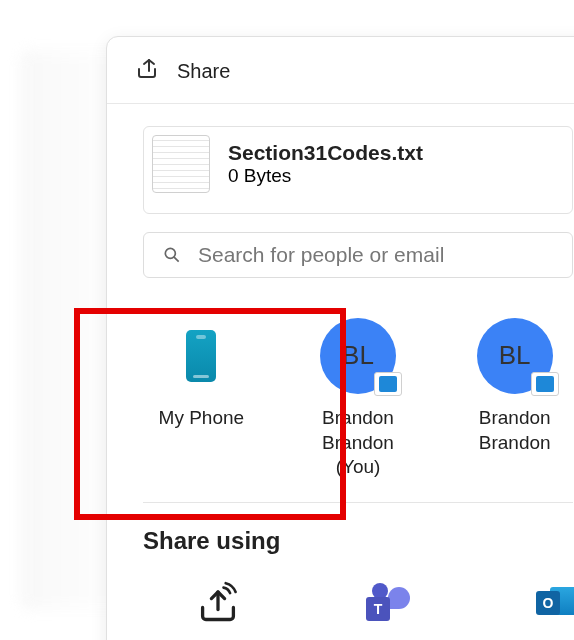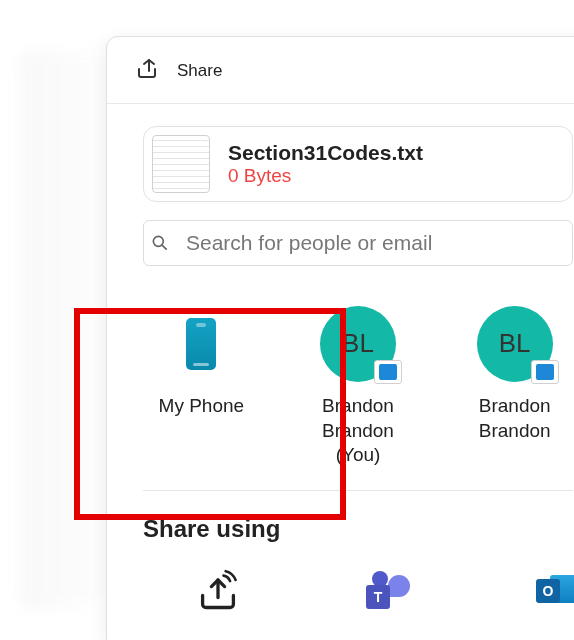--- a/index.html
+++ b/index.html
@@ -32,56 +32,56 @@
     border-radius: 12px 0 0 0;
     box-shadow: 0 4px 18px rgba(0,0,0,0.08);
   }
   .hdr {
     display: flex;
     align-items: center;
     gap: 18px;
     padding: 20px 28px 18px 28px;
     border-bottom: 1px solid #e8e8e8;
   }
-  .hdr .title { font-size: 17px; color: #222; }
+  .hdr .title { font-size: 20px; color: #222; }
   .hdr svg { width: 24px; height: 24px; stroke: #333; }
 
   .body { padding: 22px 0 22px 36px; }
 
   .file-card {
     display: flex;
     align-items: center;
     gap: 18px;
     border: 1px solid #e2e2e2;
-    border-radius: 13px;
-    padding: 8px 14px 8px 8px;
+    border-radius: 6px;
+    padding: 8px 14px 20px 8px;
     width: 430px;
   }
   .file-thumb {
     width: 58px; height: 58px;
     border: 1px solid #d0d0d0;
     border-radius: 4px;
     background: repeating-linear-gradient(to bottom, #e5e5e5 0 1px, transparent 1px 6px);
     background-size: 100% 6px;
     background-origin: content-box;
     padding: 10px 8px;
     background-color: #fff;
   }
   .file-name { font-size: 21px; font-weight: 600; color: #222; }
-  .file-size { font-size: 19px; color: #ef4444; }
+  .file-size { font-size: 19px; color: #000000; }
 
   .search {
     margin-top: 18px;
     width: 430px;
     display: flex;
     align-items: center;
     gap: 16px;
     border: 1px solid #ddd;
     border-radius: 6px;
-    padding: 10px 6px;
+    padding: 10px 18px;
     color: #777;
     font-size: 21px;
     background: #fff;
   }
   .search svg { width: 20px; height: 20px; stroke: #666; flex: none; }
 
   .targets {
     display: flex;
     gap: 40px;
     margin-top: 40px;
@@ -114,21 +114,21 @@
     border-radius: 2px; transform: translateX(-50%);
   }
   .phone-rect::after {
     content: ""; position: absolute; left: 50%; bottom: 4px;
     width: 16px; height: 3px; background: rgba(255,255,255,0.5);
     border-radius: 2px; transform: translateX(-50%);
   }
   .avatar {
     width: 76px; height: 76px;
     border-radius: 50%;
-    background: #14b8a6;
+    background: #3b82f6;
     display: flex; align-items: center; justify-content: center;
     font-size: 26px; color: #333;
     position: relative;
   }
   .badge {
     position: absolute; right: -6px; bottom: -2px;
     width: 28px; height: 24px;
     background: #ffffff;
     border: 1px solid #d0d0d0;
     border-radius: 3px;

